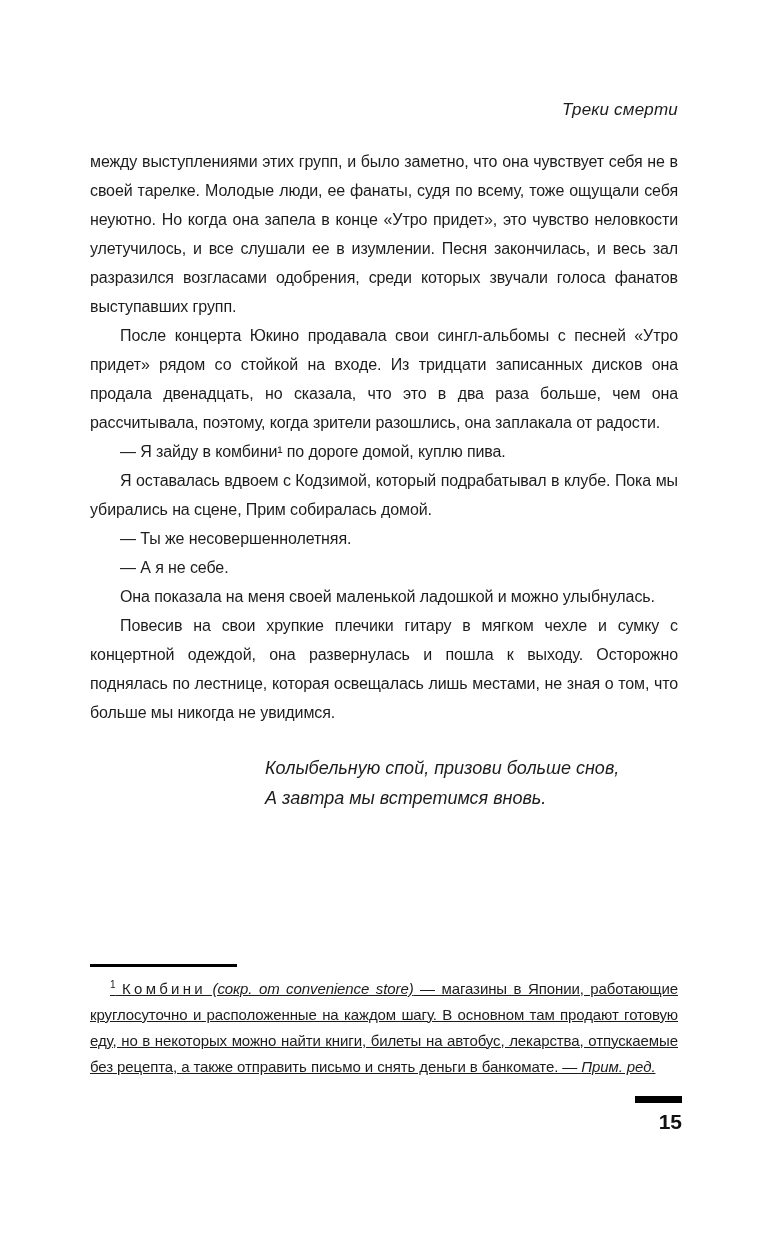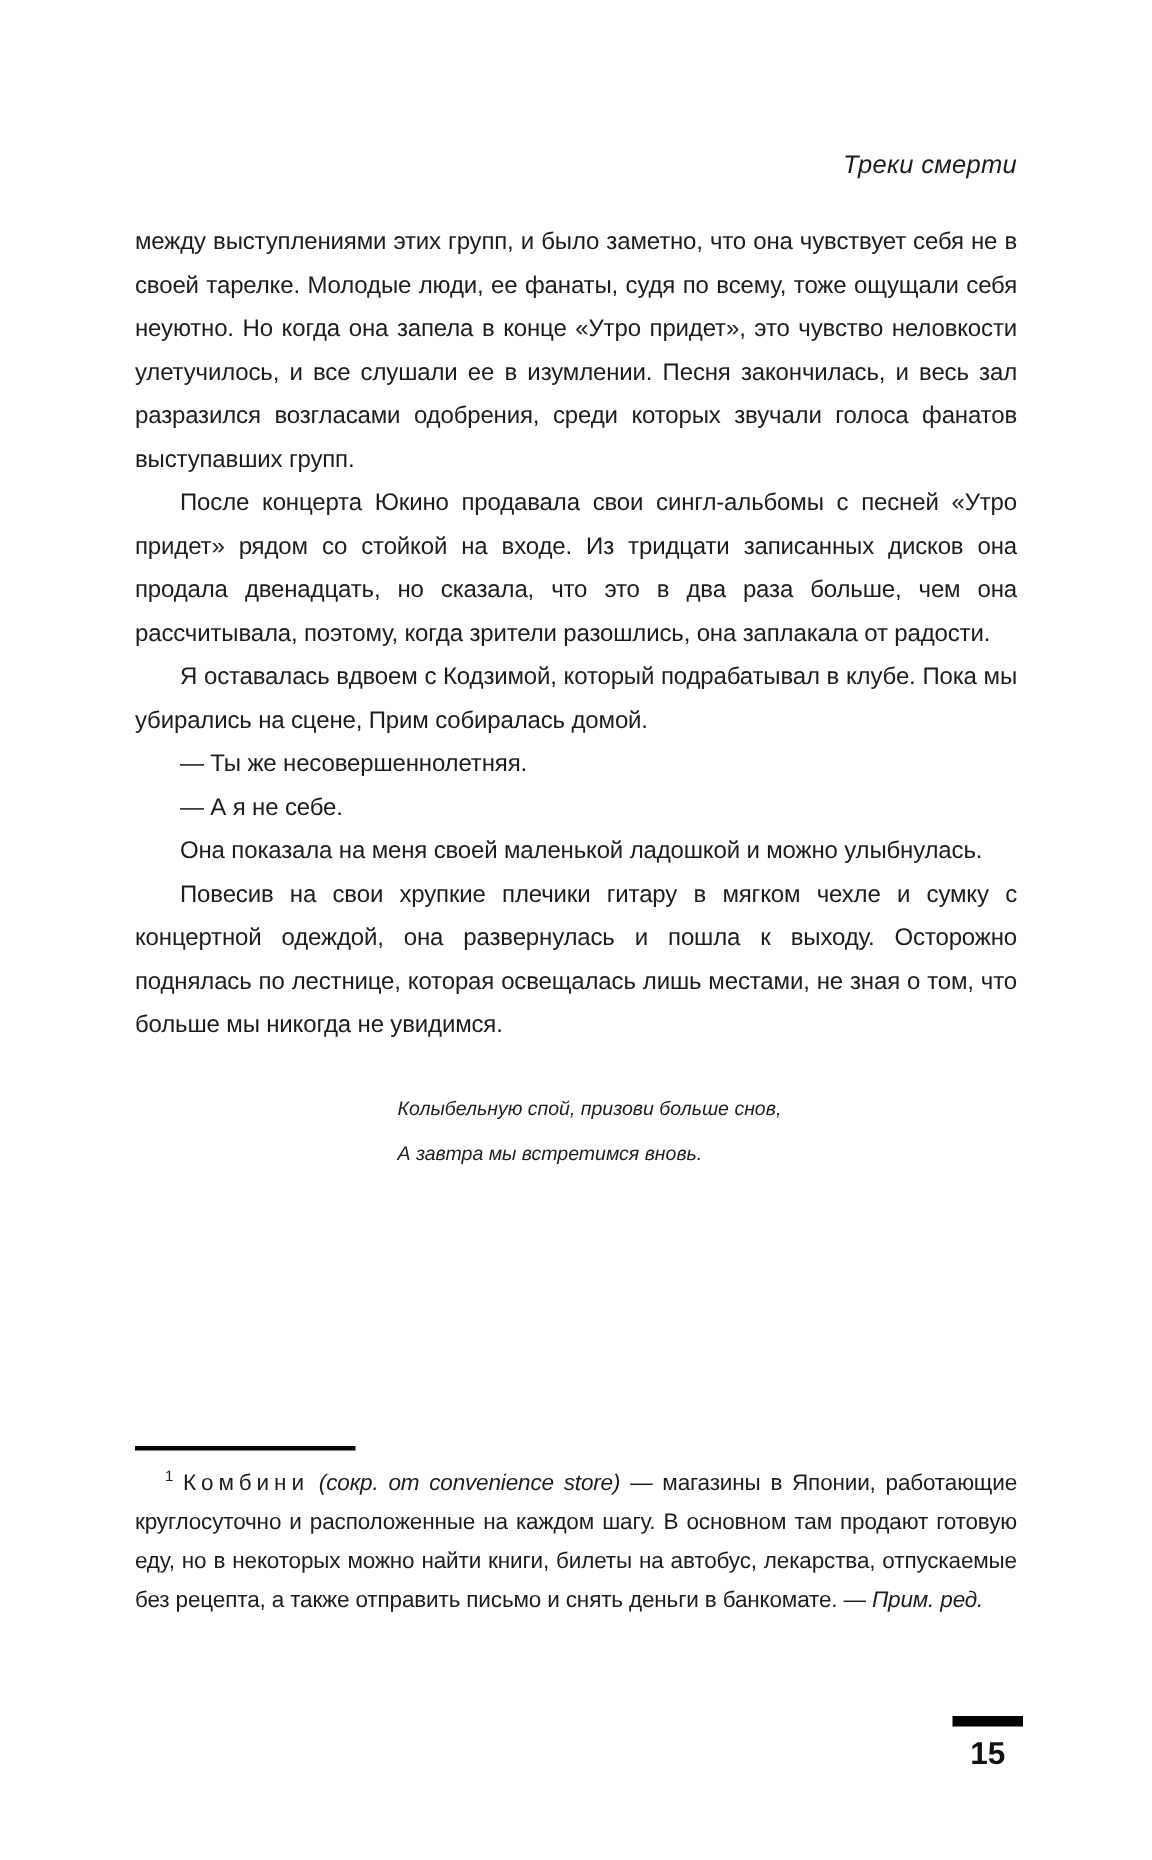--- a/index.html
+++ b/index.html
@@ -37,56 +37,56 @@
     font-size: 16px;
     line-height: 29px;
     text-align: justify;
     letter-spacing: -0.1px;
   }
   p.para.indent { text-indent: 30px; }
   .poem {
     margin-top: 26px;
     margin-left: 175px;
     font-style: italic;
-    font-size: 13px;
+    font-size: 18px;
     line-height: 30px;
   }
   .footnote {
     position: absolute;
     top: 964px;
     left: 90px;
     width: 588px;
   }
   .footnote-rule {
     width: 147px;
     height: 2.5px;
     background: #000000;
     margin-bottom: 9px;
   }
   .footnote-text {
     font-size: 15px;
     line-height: 26px;
     text-align: justify;
     text-indent: 20px;
     letter-spacing: -0.1px;
+    text-decoration: underline;
   }
   .footnote-text sup {
     font-size: 10px;
     vertical-align: super;
     line-height: 0;
   }
   .footnote-text .italic { font-style: italic; }
   .footnote-text .spaced { letter-spacing: 0.22em; }
   .page-number-block {
     position: absolute;
     top: 1096px;
     right: 86px;
     width: 47px;
-    text-align: center;
-    margin-top: 48px;
+    text-align: right;
   }
   .page-bar {
     width: 47px;
     height: 7px;
     background: #000000;
   }
   .page-number {
     margin-top: 7px;
     font-size: 21px;
     font-weight: 700;
@@ -97,20 +97,21 @@
 <body>
 
 <div class="page">
 
   <div class="running-head">Треки смерти</div>
 
   <div class="body-text">
     <div>
         <p class="para">между выступлениями этих групп, и было заметно, что она чувствует себя не в своей тарелке. Молодые люди, ее фанаты, судя по всему, тоже ощущали себя неуютно. Но когда она запела в конце «Утро придет», это чувство неловкости улетучилось, и все слушали ее в изумлении. Песня закончилась, и весь зал разразился возгласами одобрения, среди которых звучали голоса фанатов выступавших групп.</p>
         <p class="para indent">После концерта Юкино продавала свои сингл-альбомы с песней «Утро придет» рядом со стойкой на входе. Из тридцати записанных дисков она продала двенадцать, но сказала, что это в два раза больше, чем она рассчитывала, поэтому, когда зрители разошлись, она заплакала от радости.</p>
+        <p class="para indent">— Я зайду в комбини¹ по дороге домой, куплю пива.</p>
         <p class="para indent">Я оставалась вдвоем с Кодзимой, который подрабатывал в клубе. Пока мы убирались на сцене, Прим собиралась домой.</p>
         <p class="para indent">— Ты же несовершеннолетняя.</p>
         <p class="para indent">— А я не себе.</p>
         <p class="para indent">Она показала на меня своей маленькой ладошкой и можно улыбнулась.</p>
         <p class="para indent">Повесив на свои хрупкие плечики гитару в мягком чехле и сумку с концертной одеждой, она развернулась и пошла к выходу. Осторожно поднялась по лестнице, которая освещалась лишь местами, не зная о том, что больше мы никогда не увидимся.</p>
       </div>
     <div class="poem">
         <div class="poem-line">Колыбельную спой, призови больше снов,</div>
         <div class="poem-line">А завтра мы встретимся вновь.</div>
       </div>

